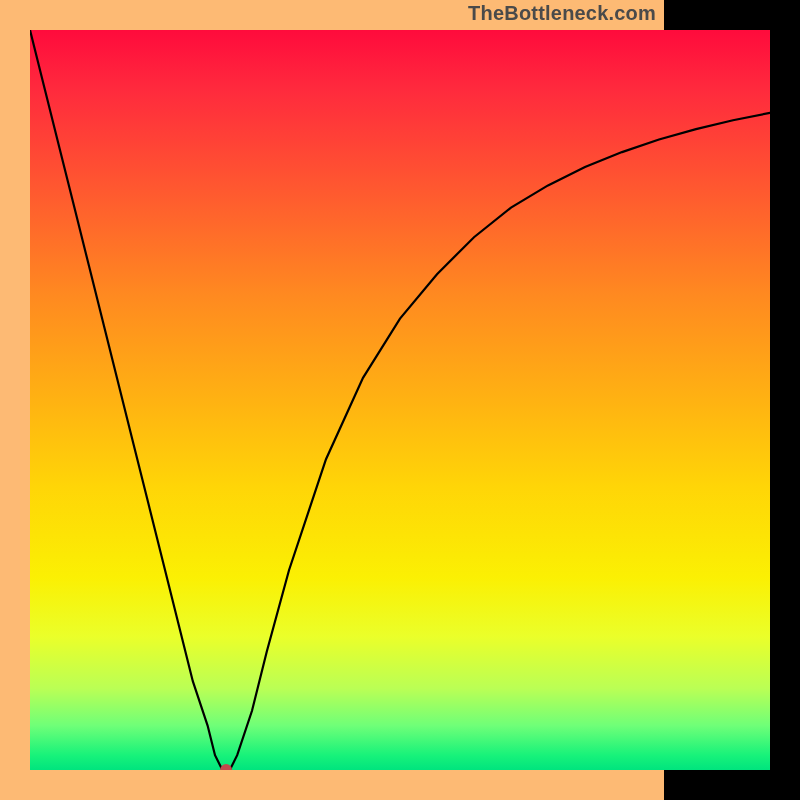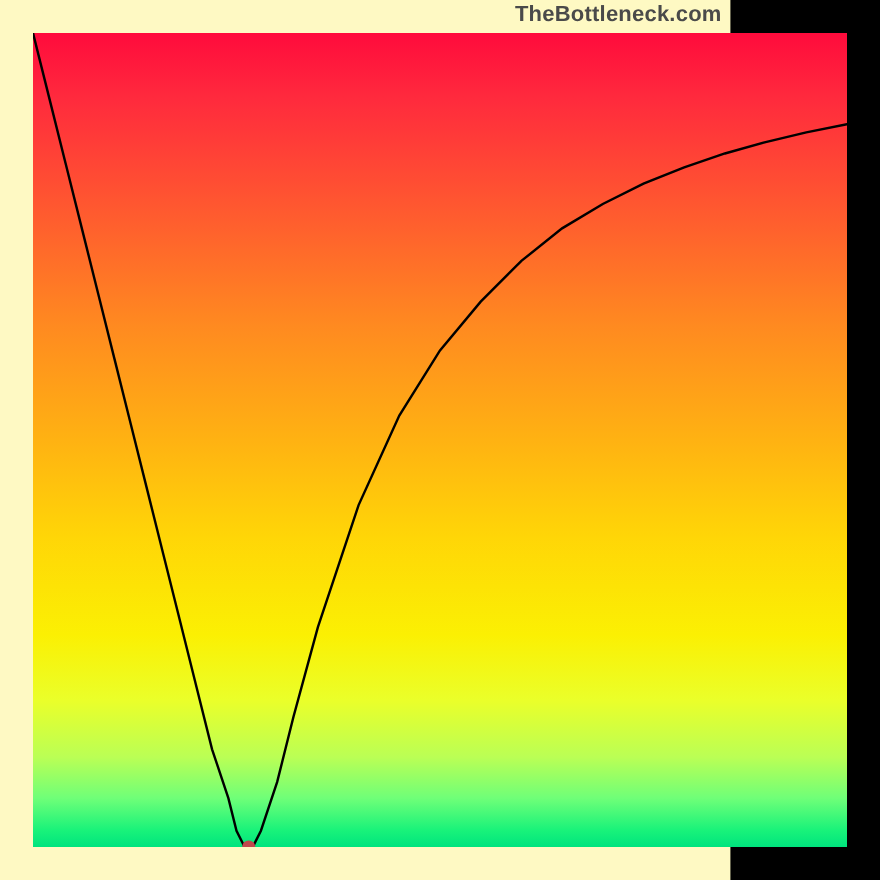--- a/index.html
+++ b/index.html
@@ -8,21 +8,21 @@
     width: 800px;
     height: 800px;
     overflow: hidden;
     background: #000;
     font-family: Arial, Helvetica, sans-serif;
   }
   .frame {
     position: relative;
     width: 664px;
     height: 800px;
-    background: #fef9c3;
+    background: #fdba74;
   }
   .watermark {
     position: absolute;
     top: 2px;
     right: 8px;
     font-size: 20px;
     font-weight: 600;
     color: #4a4a4a;
     letter-spacing: 0.2px;
     z-index: 10;

